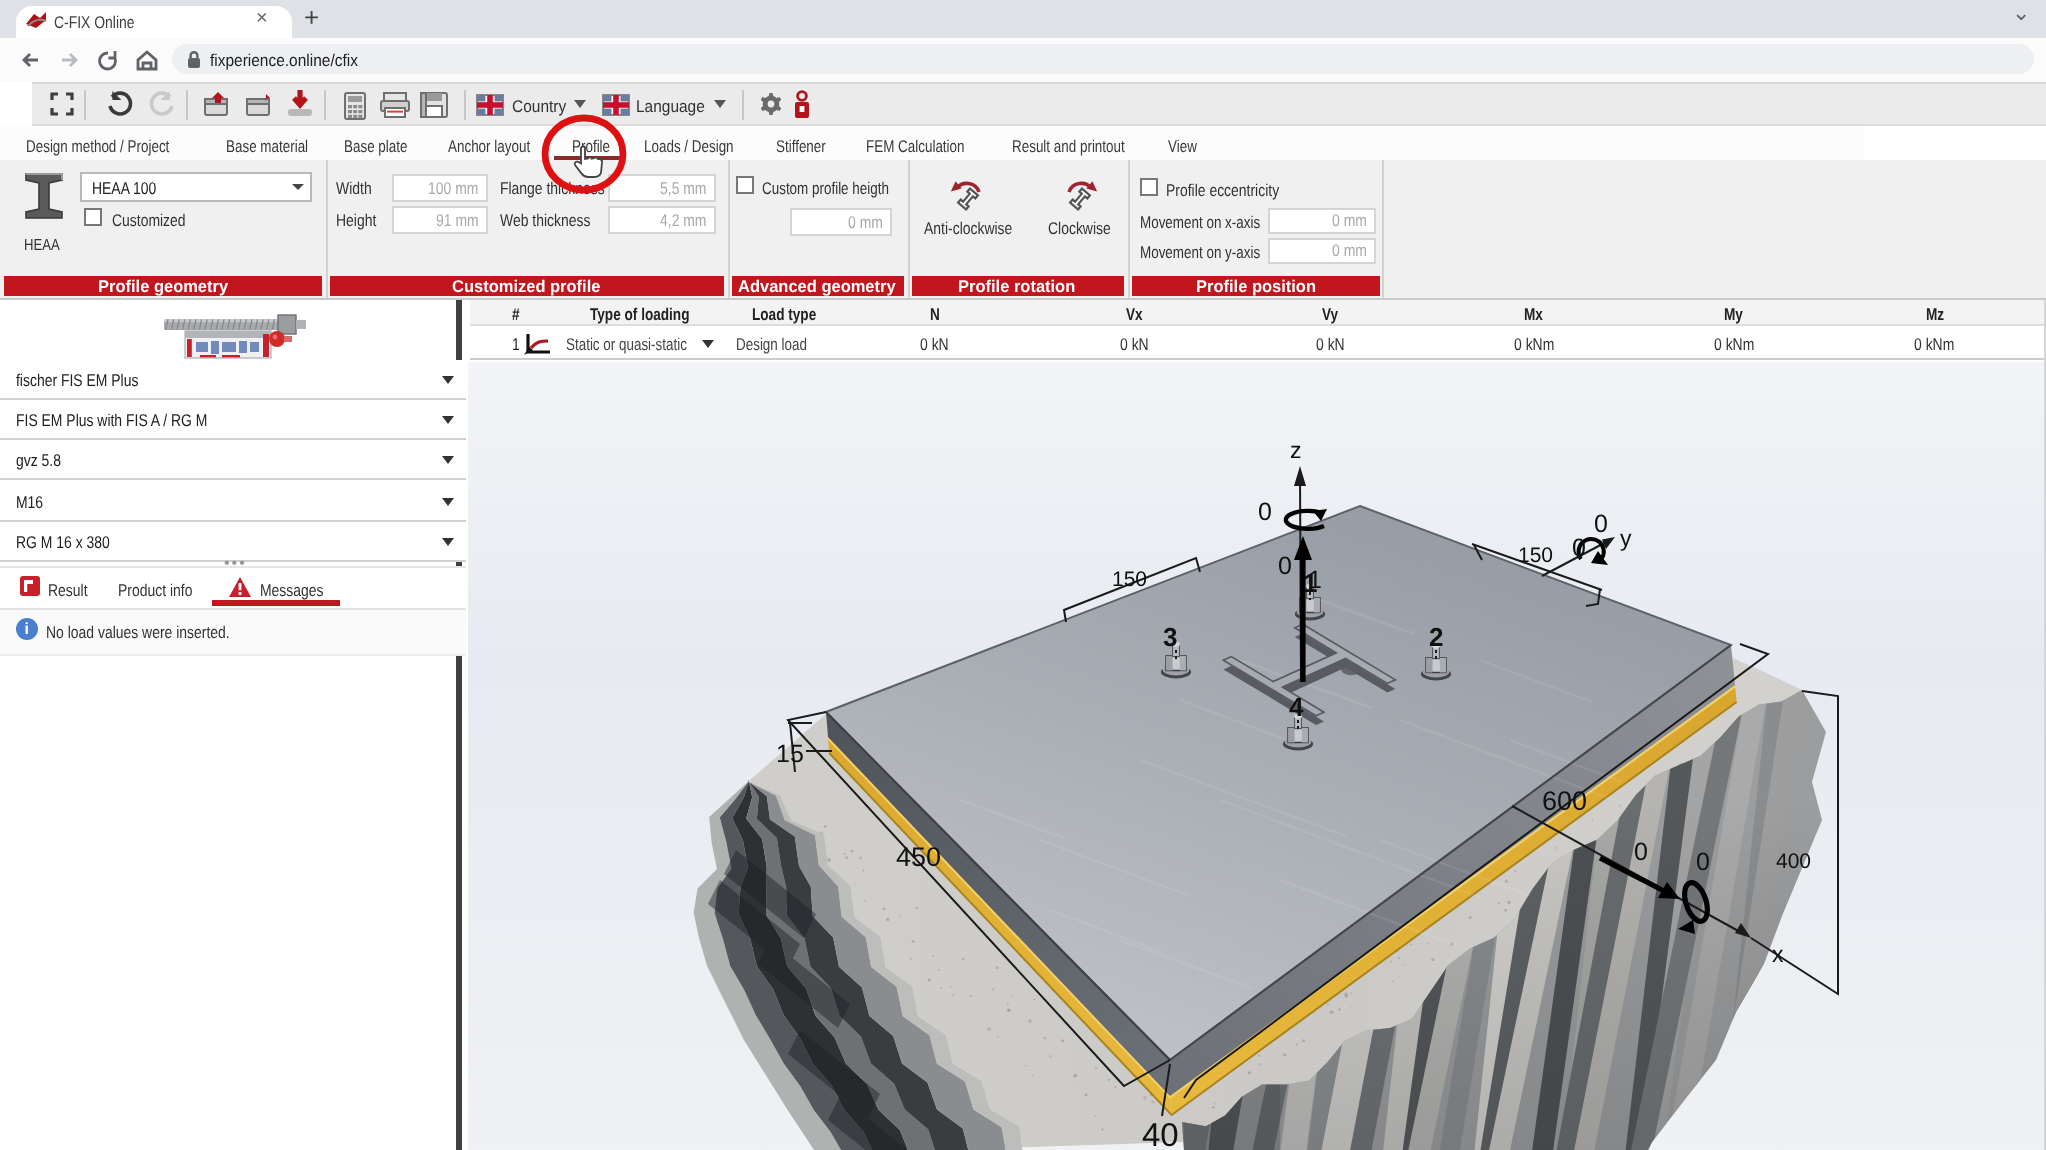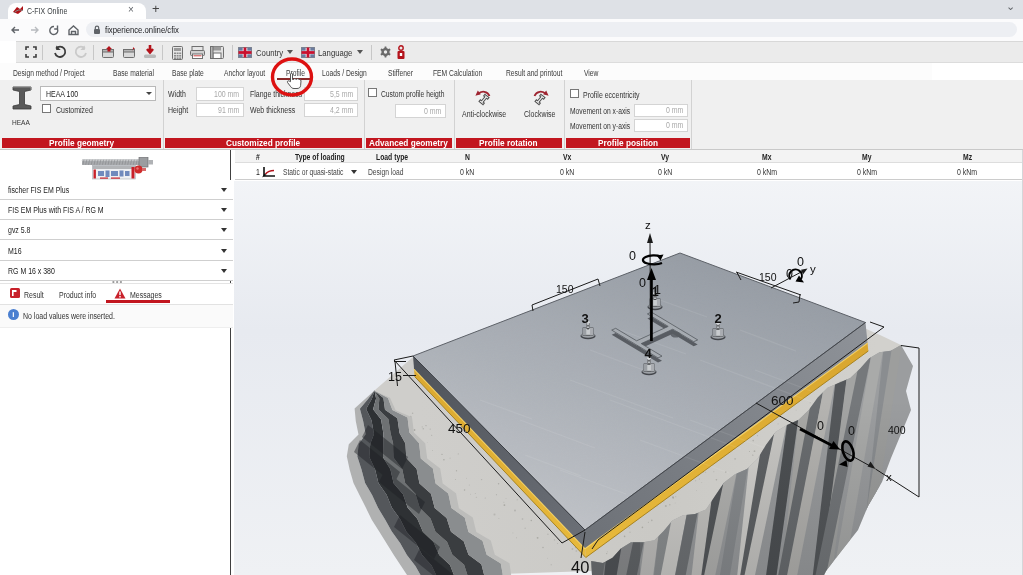--- a/index.html
+++ b/index.html
@@ -210,21 +210,21 @@
 </div>
 
 <div class="abs" style="left:277px;top:78px;width:34px;height:2px;background:#8a2a2a;"></div>
 <svg class="abs" style="left:270px;top:56px" width="46" height="42" viewBox="0 0 46 42">
 <ellipse cx="22" cy="21" rx="19.5" ry="18" fill="none" stroke="#dd1111" stroke-width="3.4"></ellipse>
 <g transform="translate(16,17)">
 <path d="M4.5,1 C4.5,0 6.5,0 6.5,1 L6.5,6.5 L8,6.2 C8.3,5.4 9.6,5.4 9.8,6.3 L11,6.1 C11.4,5.4 12.6,5.5 12.8,6.4 L13.9,6.5 C14.6,6.6 15,7.2 15,8 L14.6,12.5 C14.5,14.5 13,15.5 11,15.5 L8,15.5 C6.5,15.5 5.6,14.9 4.8,13.8 L1.6,9.6 C0.9,8.7 1.8,7.4 3,7.9 L4.5,8.7 Z" fill="#fff" stroke="#444" stroke-width="0.9"></path>
 </g>
   </svg>
 
-<div class="abs" style="left:0;top:150px;width:231px;height:425px;background:#fff;border-right:1px solid #404040;">
+<div class="abs" style="left:0;top:150px;width:231px;height:425px;background:#fff;border-right:3px solid #404040;">
 <svg class="abs" style="left:78px;top:3px" width="80" height="32" viewBox="0 0 80 32">
 <rect x="4" y="6.5" width="60" height="5.5" rx="0.8" fill="#a8aaad"></rect>
 <rect x="4" y="6.5" width="60" height="1.6" fill="#c6c8ca"></rect>
 <g stroke="#85878a" stroke-width="0.6">
         <line x1="6.0" y1="6.7" x2="4.9" y2="11.8"></line>
         <line x1="8.8" y1="6.7" x2="7.7" y2="11.8"></line>
         <line x1="11.6" y1="6.7" x2="10.5" y2="11.8"></line>
         <line x1="14.399999999999999" y1="6.7" x2="13.299999999999999" y2="11.8"></line>
         <line x1="17.2" y1="6.7" x2="16.1" y2="11.8"></line>
         <line x1="20.0" y1="6.7" x2="18.9" y2="11.8"></line>

